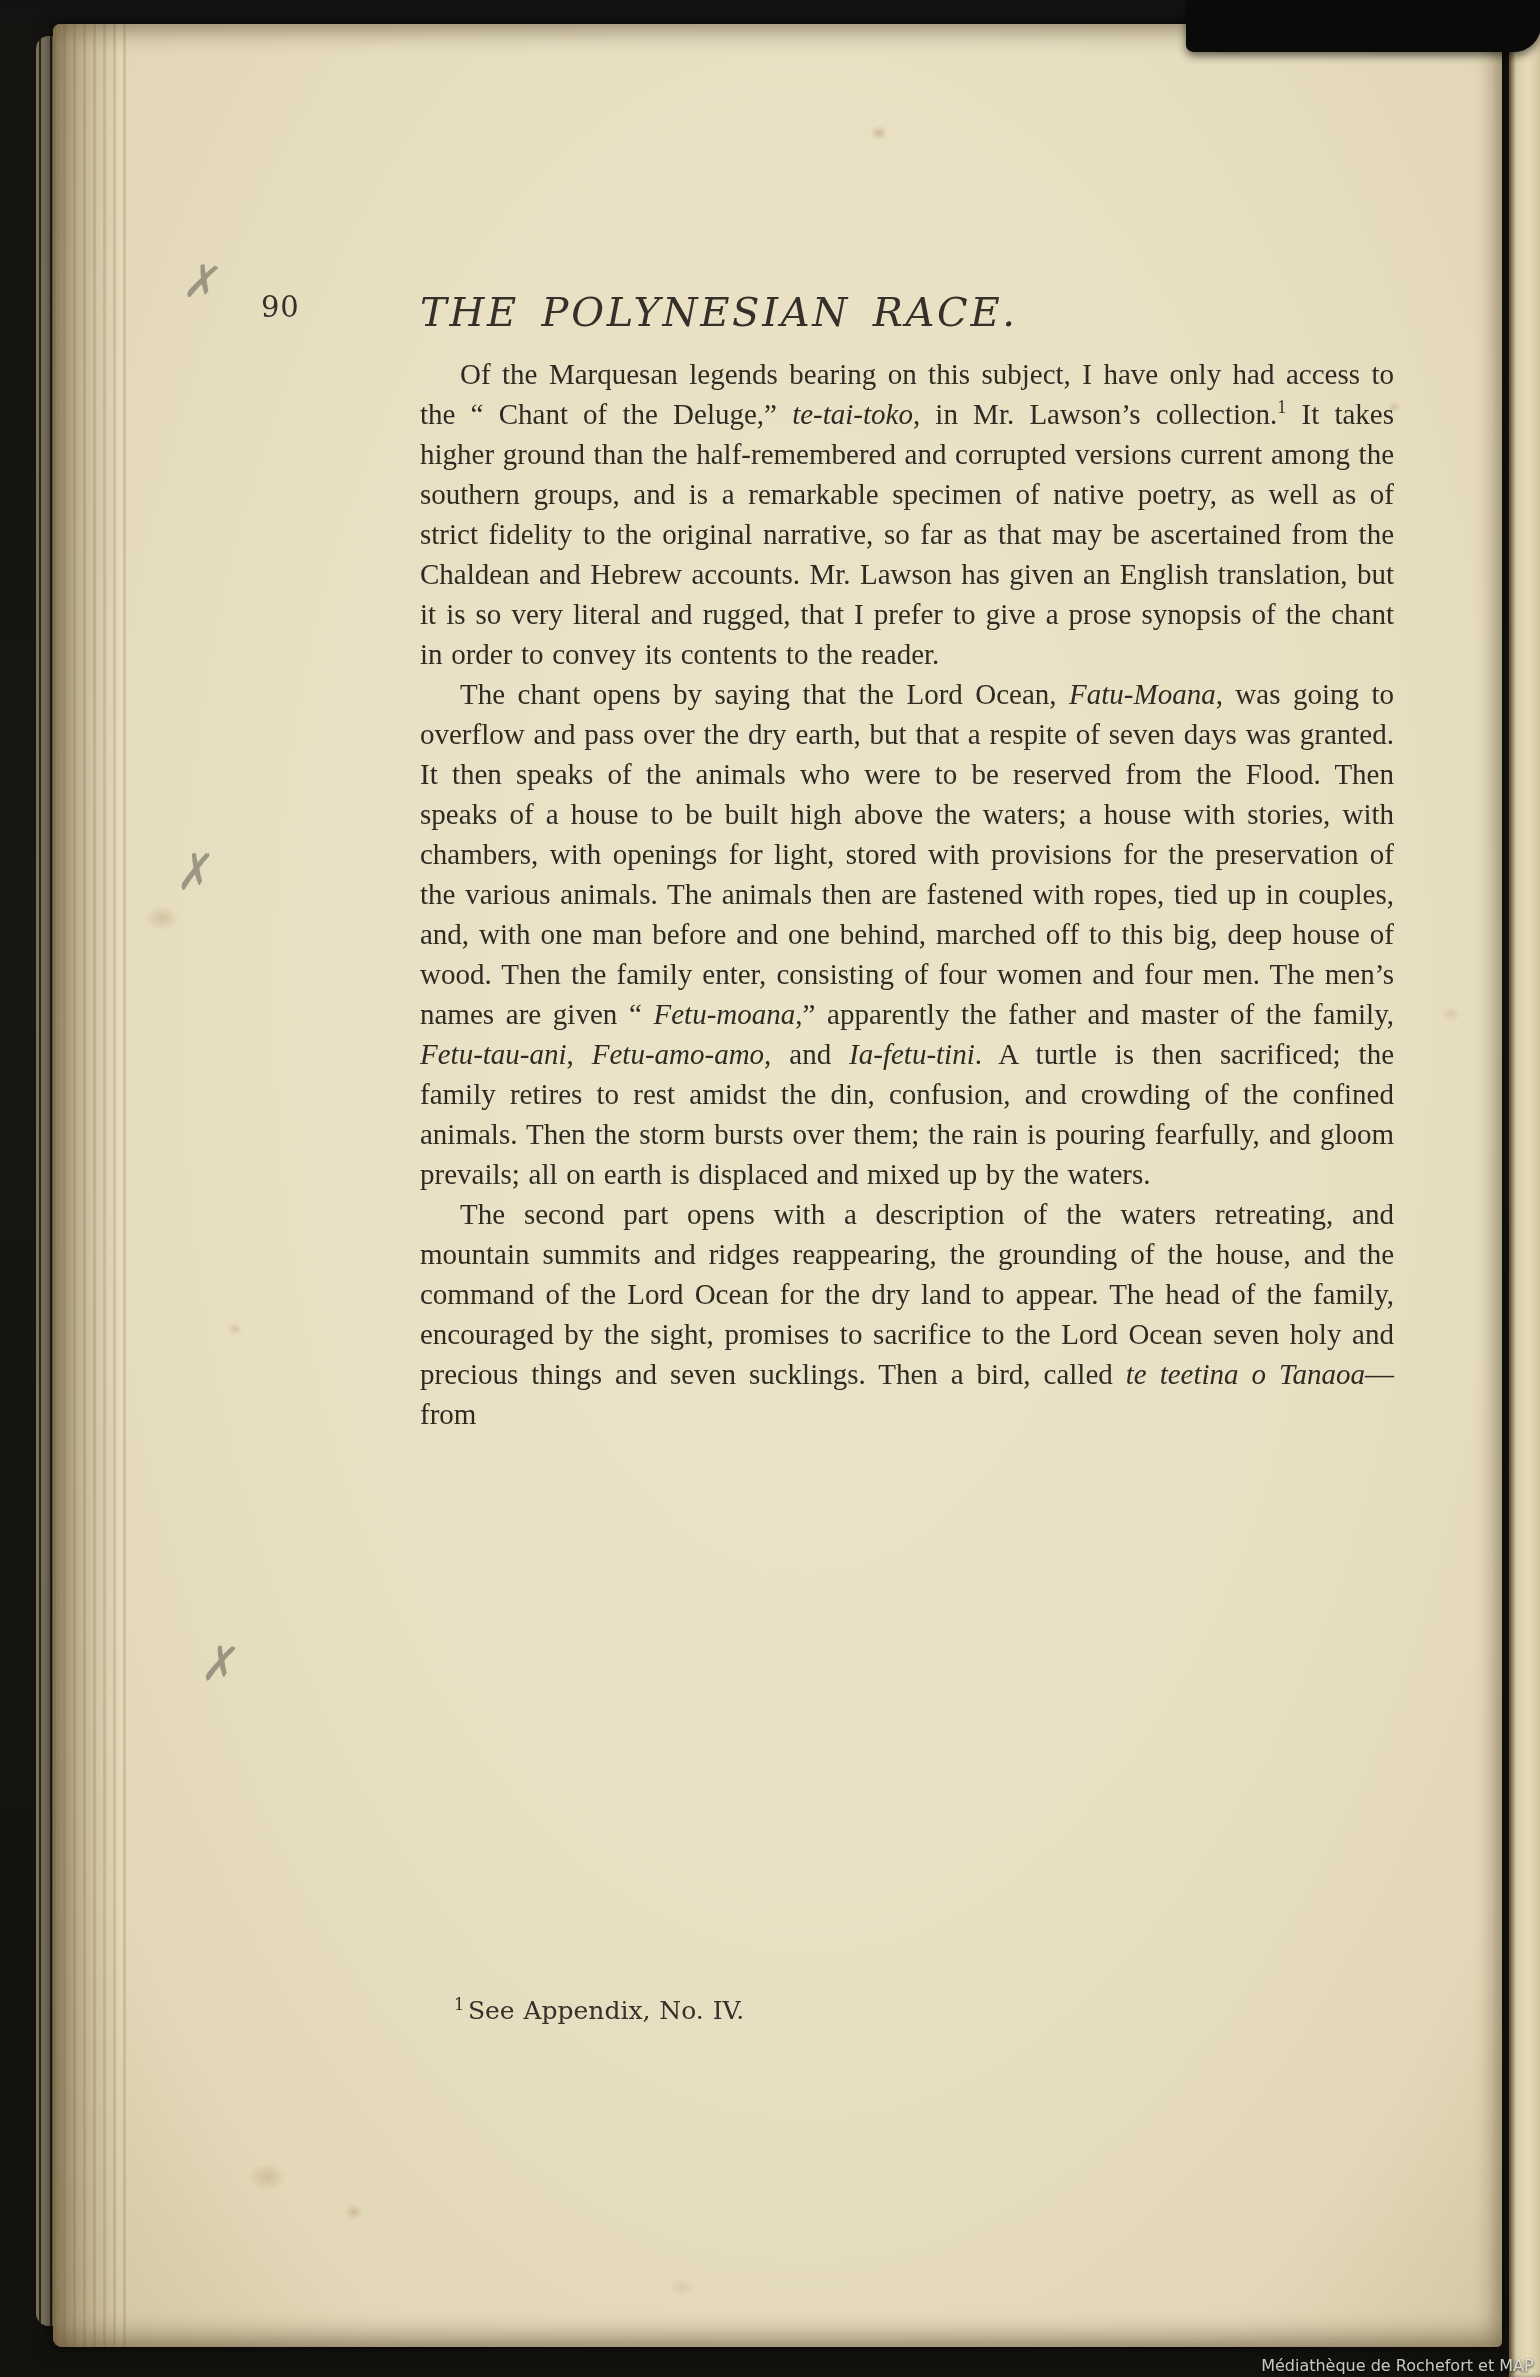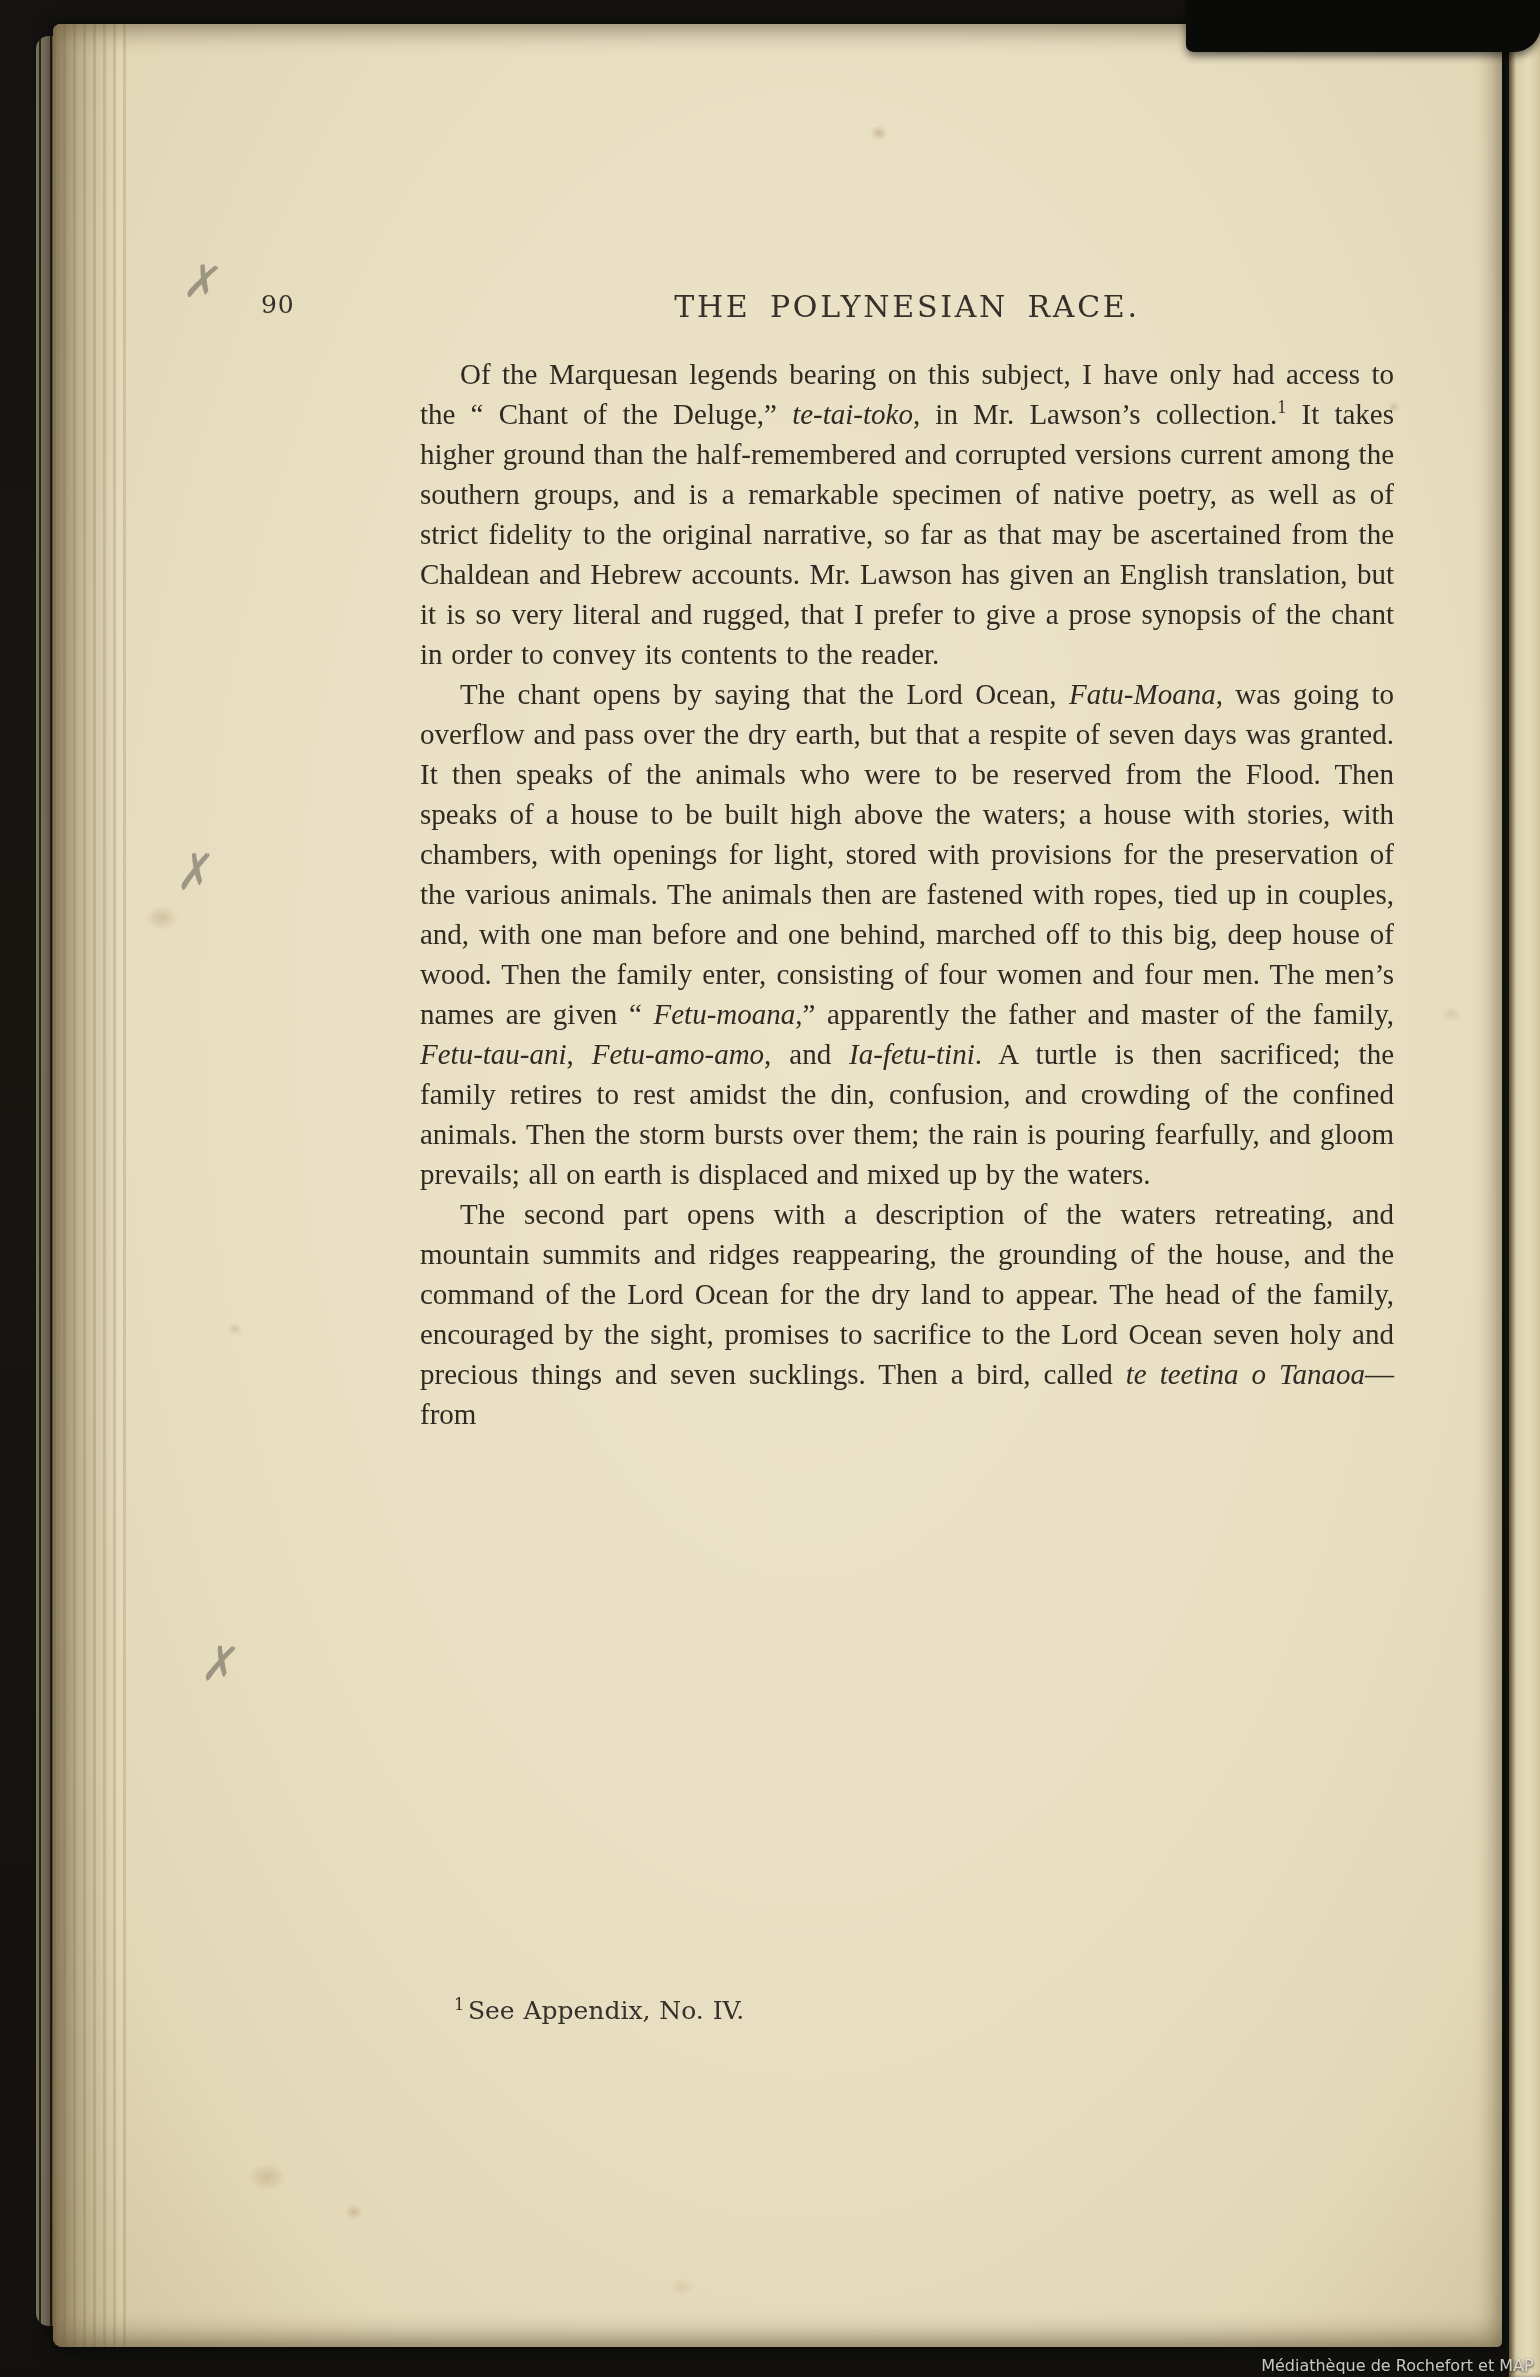--- a/index.html
+++ b/index.html
@@ -38,25 +38,25 @@
       radial-gradient(24px 18px at 109px 894px,  rgba(150,115,65,.26), rgba(150,115,65,0) 70%),
       radial-gradient(11px 9px at 182px 1305px, rgba(140,100,55,.20), rgba(140,100,55,0) 70%),
       radial-gradient(14.6px 11px at 1398px 990px,rgba(150,110,60,.16), rgba(150,110,60,0) 70%),
       radial-gradient(27px 20px at 214px 2153px, rgba(150,110,60,.24), rgba(150,110,60,0) 70%),
       radial-gradient(12.8px 11px at 301px 2188px, rgba(140,100,55,.26), rgba(140,100,55,0) 70%),
       radial-gradient(18px 12.8px at 629px 2263px, rgba(150,110,60,.14), rgba(150,110,60,0) 70%),
       radial-gradient(40px 16.4px at 1177px 20px,  rgba(60,45,25,.28),  rgba(60,45,25,0) 70%);
   }
   .pagenum{
     position:absolute;left:208px;top:266px;
-    font-size:25px;color:#35302a;letter-spacing:0.9px;
+    font-size:29px;color:#35302a;letter-spacing:0.9px;
   }
   .running-header{
-    position:absolute;left:367px;top:265px;width:974px;text-align:center;
-    font-size:30px;letter-spacing:2.7px;word-spacing:7.3px;color:#35302a;
+    position:absolute;left:367px;top:265px;width:974px;text-align:left;
+    font-style:italic;font-size:40px;letter-spacing:2.7px;word-spacing:7.3px;color:#35302a;
   }
   .text-block{
     position:absolute;left:367px;top:330px;width:974px;
     font-size:29px;line-height:40px;color:#2f2b23;
     text-align:justify;word-spacing:1.4px;
   }
   .text-block p{margin:0;text-indent:40px;font-family:Liberation Serif, serif;}
   .text-block .it{font-style:italic;}
   .text-block sup{font-size:.62em;line-height:0;}
   .footnote{

